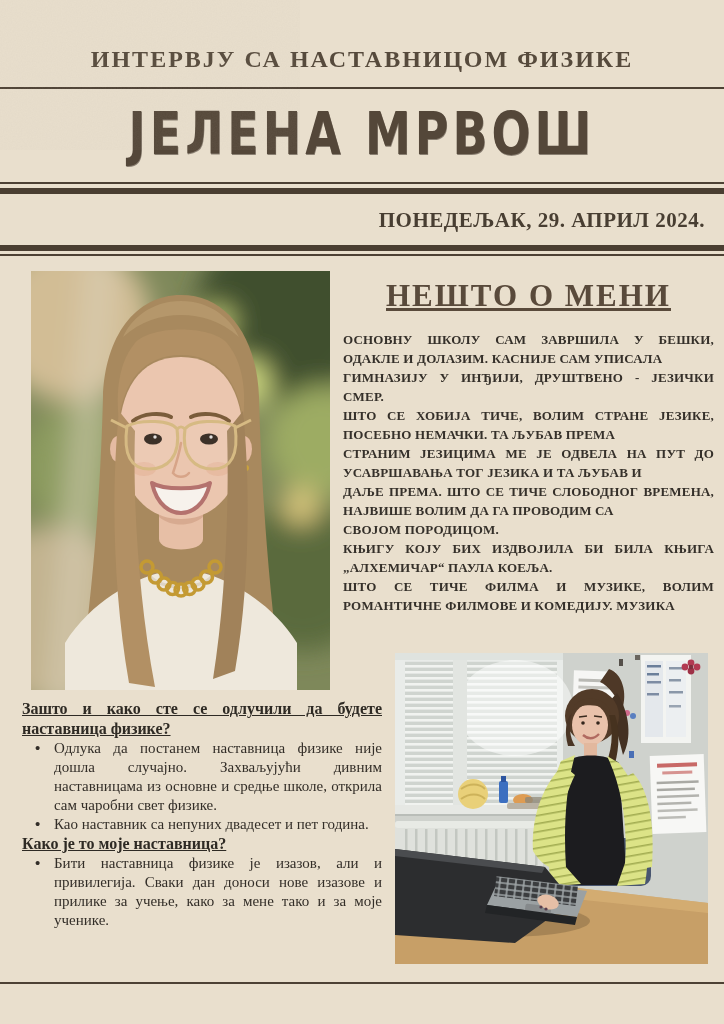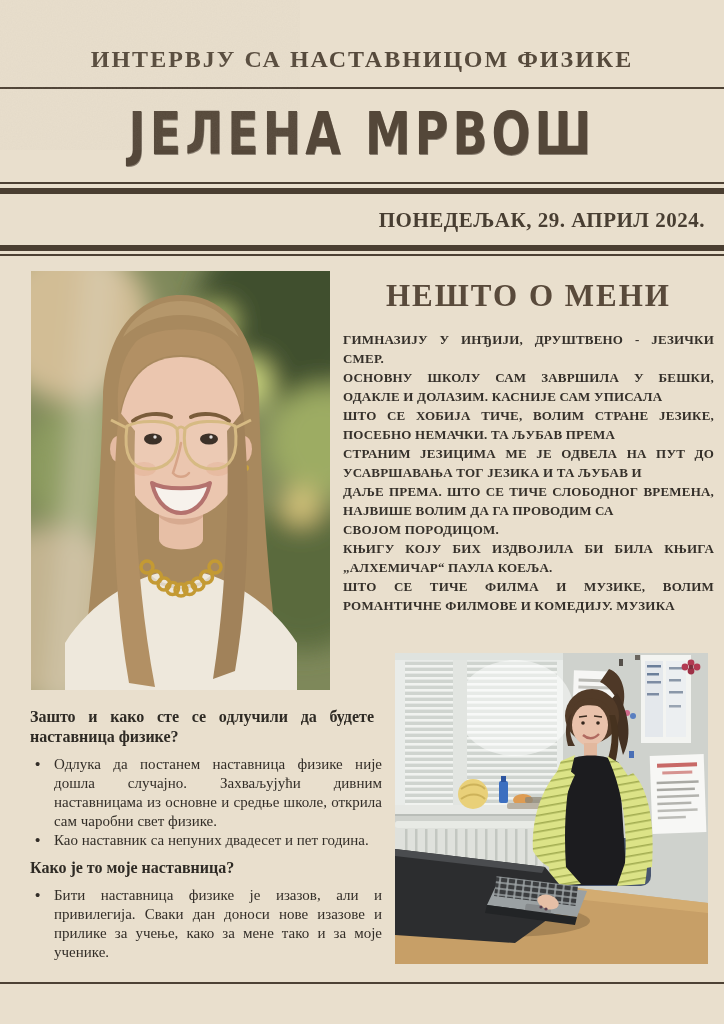--- a/index.html
+++ b/index.html
@@ -35,38 +35,38 @@
   .issue-date{
     top:208px;right:19px;text-align:left;
     font:700 21px/1.2 "Liberation Serif",serif;
     letter-spacing:0.5px;color:#483e32;
   }
 
   
   .about-heading{
     left:343px;top:279px;width:371px;text-align:center;
     font:700 31px/1.1 "Liberation Serif",serif;
-    letter-spacing:2px;color:#594a3b;margin:0;
+    letter-spacing:2px;color:#594a3b;margin:0;text-decoration:underline;
   }
   .about-body{left:343px;top:330px;width:371px;}
   .about-body p{
     margin:0;font:700 13px/19px "Liberation Serif",serif;
     color:#35302a;text-align:justify;letter-spacing:0.2px;
   }
 
   
   .portrait{left:31px;top:271px;width:299px;height:419px;margin:0;}
   .deskphoto{left:395px;top:653px;width:313px;height:311px;margin:0;}
   figure svg{display:block;width:100%;height:100%;}
 
   
   .qa{left:22px;top:699px;width:360px;}
   .qa .q{
-    margin:8px;font:700 16px/20px "Liberation Serif",serif;
-    color:#2e2a24;text-align:justify;
+    margin:0;font:700 16px/20px "Liberation Serif",serif;
+    color:#2e2a24;text-align:justify;text-decoration:underline;
   }
   .qa .a{
     margin:0;position:relative;padding-left:32px;
     font:400 15px/19px "Liberation Serif",serif;
     color:#332e28;text-align:justify;
   }
   .qa .bullet{position:absolute;left:13px;top:0;font-weight:700;}
 </style>
 </head>
 <body>
@@ -149,22 +149,22 @@
               <circle cx="175.5" cy="306" r="6"></circle>
               <circle cx="184" cy="296" r="6"></circle>
           </g>
         </g>
       </g>
     </svg>
   </figure>
 
   <h2 class="abs about-heading">НЕШТО О МЕНИ</h2>
   <div class="abs about-body">
+    <p>ОСНОВНУ ШКОЛУ САМ ЗАВРШИЛА У БЕШКИ, ОДАКЛЕ И ДОЛАЗИМ. КАСНИЈЕ САМ УПИСАЛА</p>
     <p>ГИМНАЗИЈУ У ИНЂИЈИ, ДРУШТВЕНО - ЈЕЗИЧКИ СМЕР.</p>
-    <p>ОСНОВНУ ШКОЛУ САМ ЗАВРШИЛА У БЕШКИ, ОДАКЛЕ И ДОЛАЗИМ. КАСНИЈЕ САМ УПИСАЛА</p>
     <p>ШТО СЕ ХОБИЈА ТИЧЕ, ВОЛИМ СТРАНЕ ЈЕЗИКЕ, ПОСЕБНО НЕМАЧКИ. ТА ЉУБАВ ПРЕМА</p>
     <p>СТРАНИМ ЈЕЗИЦИМА МЕ ЈЕ ОДВЕЛА НА ПУТ ДО УСАВРШАВАЊА ТОГ ЈЕЗИКА И ТА ЉУБАВ И</p>
     <p>ДАЉЕ ПРЕМА. ШТО СЕ ТИЧЕ СЛОБОДНОГ ВРЕМЕНА, НАЈВИШЕ ВОЛИМ ДА ГА ПРОВОДИМ СА</p>
     <p>СВОЈОМ ПОРОДИЦОМ.</p>
     <p>КЊИГУ КОЈУ БИХ ИЗДВОЈИЛА БИ БИЛА КЊИГА „АЛХЕМИЧАР“ ПАУЛА КОЕЉА.</p>
     <p>ШТО СЕ ТИЧЕ ФИЛМА И МУЗИКЕ, ВОЛИМ РОМАНТИЧНЕ ФИЛМОВЕ И КОМЕДИЈУ. МУЗИКА</p>
   </div>
 
   <div class="abs qa">
     <p class="q">Зашто и како сте се одлучили да будете наставница физике?</p>

